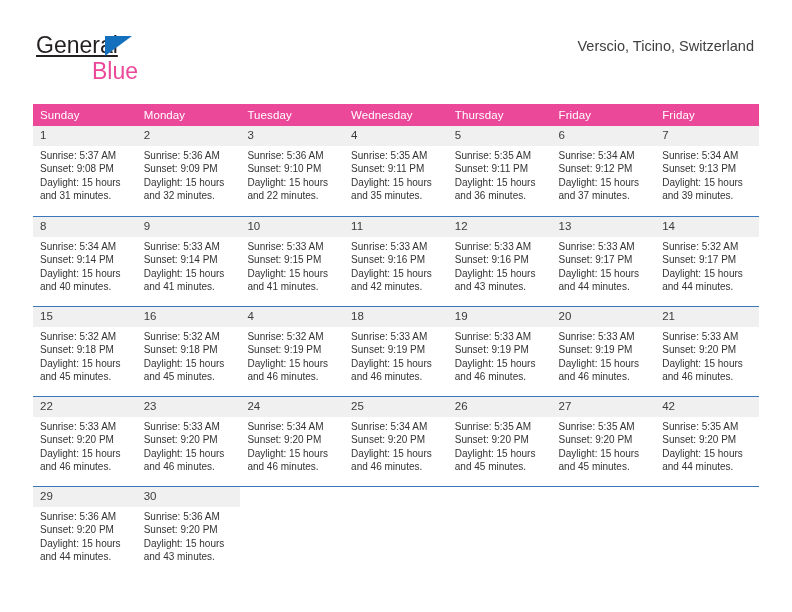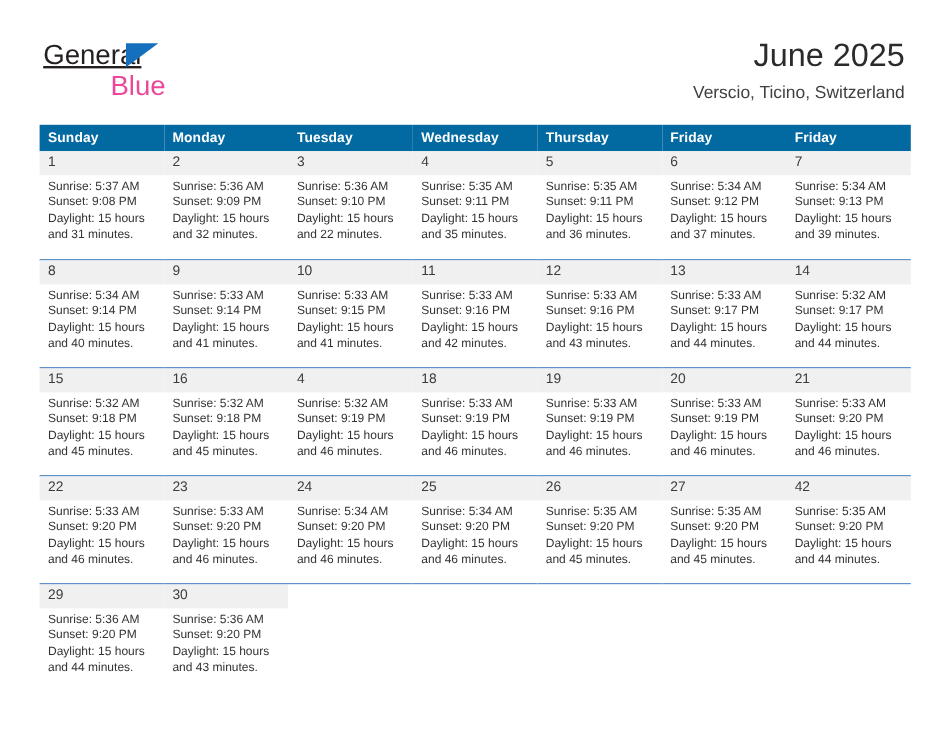--- a/index.html
+++ b/index.html
@@ -88,24 +88,24 @@
     left: 33px;
     top: 104px;
     width: 726px;
   }
   table.cal {
     border-collapse: collapse;
     table-layout: fixed;
     width: 726px;
   }
   table.cal th {
-    background: #0369a1;
+    background: #ec4899;
     color: #ffffff;
     font-size: 11.5px;
-    font-weight: bold;
+    font-weight: normal;
     text-align: left;
     padding: 5px 0 5px 7px;
     height: 11px;
     border: none;
     letter-spacing: 0.1px;
   }
   table.cal td {
     vertical-align: top;
     padding: 0;
     border: none;
@@ -147,21 +147,20 @@
 
   <div class="brand">
     <span class="brand-row1">
       <span class="brand-general">General</span>
       <span class="brand-tri"></span>
     </span>
     <span class="brand-row2">Blue</span>
   </div>
 
   <div class="title-block">
-    <h1 class="cal-title">June 2025</h1>
     <h2 class="cal-sub">Verscio, Ticino, Switzerland</h2>
   </div>
 
 </div>
 
 <div class="cal-wrap">
   <table class="cal">
     <thead>
       <tr>
         <th>Sunday</th>

